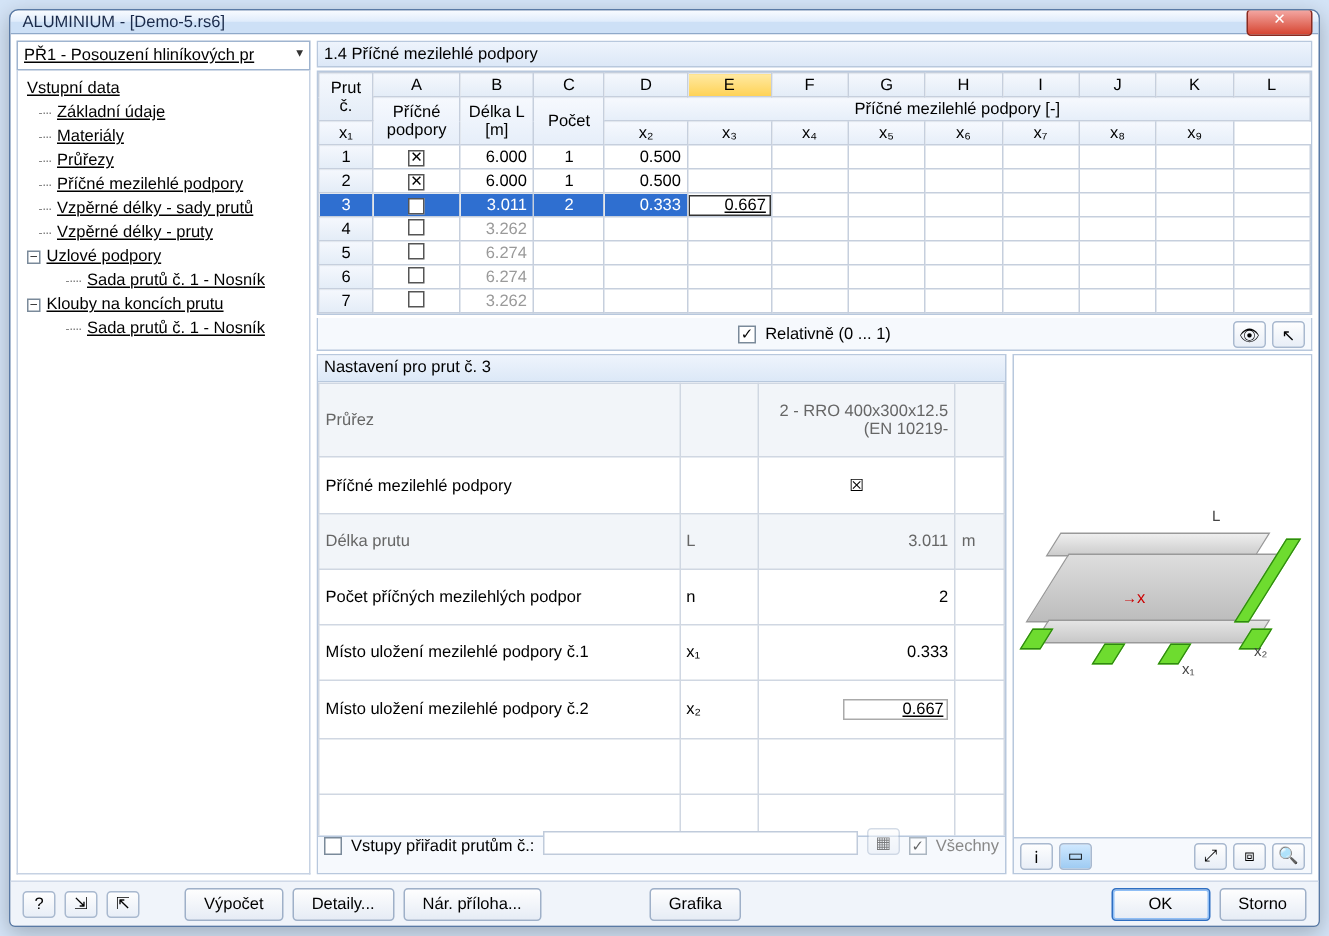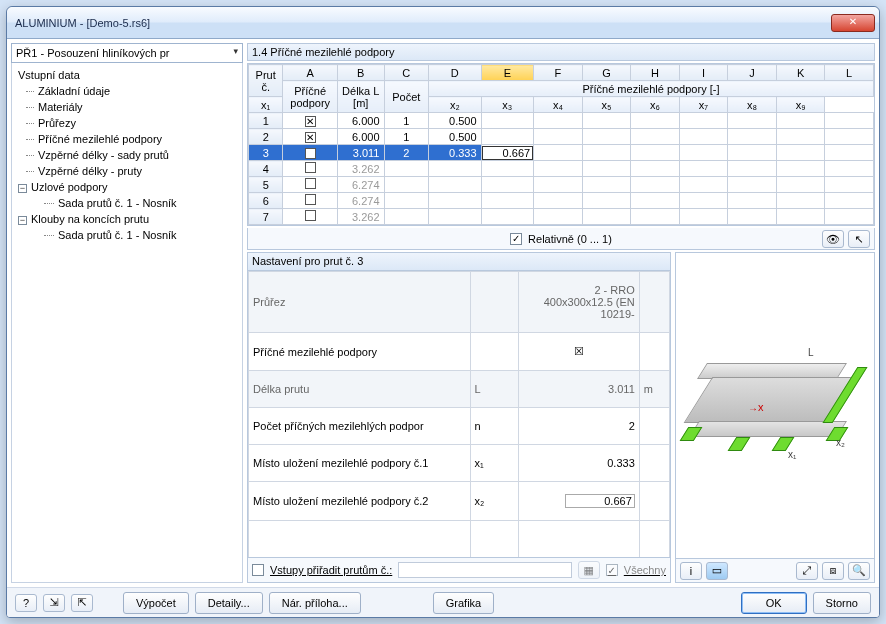--- a/index.html
+++ b/index.html
@@ -1,25 +1,25 @@
 <!DOCTYPE html>
 <html><head>
 <meta charset="utf-8">
 <style>
   * { box-sizing: border-box; margin: 0; padding: 0; font-family: "Segoe UI", Tahoma, sans-serif; font-size: 11px; }
   body { background: #d4e4f7; padding: 6px; }
   .window { width: 874px; height: 612px; background: #fff; border: 1px solid #5a7aa5; border-radius: 6px 6px 4px 4px; box-shadow: 0 4px 14px rgba(0,0,0,.25); display: flex; flex-direction: column; overflow: hidden; }
-  .titlebar { height: 32px; background: linear-gradient(#f8fbff,#e0ecfb 48%,#cde0f6 52%,#cde0f6); border-bottom: 1px solid #8fa9c9; display: flex; align-items: center; padding: 0 4px 0 8px; border-radius: 6px 6px 0 0; }
+  .titlebar { height: 16px; background: linear-gradient(#f8fbff,#e0ecfb 48%,#cde0f6 52%,#cde0f6); border-bottom: 1px solid #8fa9c9; display: flex; align-items: center; padding: 0 4px 0 8px; border-radius: 6px 6px 0 0; }
   .titlebar .title { color: #1a2a4a; font-weight: 400; flex: 1; }
   .close-btn { width: 44px; height: 18px; background: linear-gradient(#f3a6a1,#d64531); border: 1px solid #8a2a1f; border-radius: 3px; color: #fff; text-align: center; line-height: 14px; font-size: 10px; cursor: pointer; }
   .menubar { height: 22px; display: flex; align-items: center; gap: 14px; padding: 0 8px; border-bottom: 1px solid #d0d9e8; background:#f4f7fc; }
   .menubar span { cursor: default; }
   .menubar span u { text-decoration: underline; }
   .content { flex: 1; display: flex; gap: 4px; padding: 4px; overflow: hidden; }
-  .nav { width: 232px; display: flex; flex-direction: column; }
+  .nav { width: 196px; display: flex; flex-direction: column; text-decoration: underline; }
   .nav-combo { height: 20px; border: 1px solid #9fb4cf; background: #fff; display: flex; align-items: center; padding: 0 18px 0 4px; position: relative; }
   .nav-combo::after { content: "▾"; position: absolute; right: 4px; top: 2px; font-size: 9px; color: #333; }
   .tree { flex: 1; border: 1px solid #c6d2e3; border-top: none; padding: 4px 2px 4px 4px; background: #fff; font-size: 11px; line-height: 16px; }
   .tree-item { white-space: nowrap; padding: 0 0 0 2px; }
   .tree-child { padding-left: 22px; position: relative; }
   .tree-child::before { content: ""; position: absolute; left: 10px; top: 8px; width: 8px; border-top: 1px dotted #888; }
   .tree-sub { padding-left: 42px; position: relative; }
   .tree-sub::before { content: ""; position: absolute; left: 28px; top: 8px; width: 10px; border-top: 1px dotted #888; }
   .tree-toggle { display:inline-block; width:9px; height:9px; border:1px solid #7a8a9a; text-align:center; line-height:7px; font-size:9px; margin-right:4px; background:#fff; color:#333; }
   .main { flex: 1; display: flex; flex-direction: column; gap: 2px; overflow:hidden; }
@@ -37,31 +37,31 @@
   .rel-bar .right-icons { position:absolute; right:4px; top:2px; display:flex; gap:4px; }
   .icon-btn { width:22px; height:18px; border:1px solid #a9b9cf; background:linear-gradient(#fefefe,#e8eef7); border-radius:3px; display:flex; align-items:center; justify-content:center; font-size:11px; cursor:pointer; }
   .detail-wrap { flex:1; display:flex; gap:4px; min-height:0; }
   .detail-left { flex:1; display:flex; flex-direction:column; border:1px solid #b8c8dd; }
   .detail-title { height:18px; background:linear-gradient(#eef4fc,#dce8f7); border-bottom:1px solid #b8c8dd; padding:0 4px; line-height:16px; }
   .detail-table-wrap { flex:1; overflow:hidden; background:#fff; }
   table.detail { border-collapse: collapse; width:100%; }
   table.detail td { border:1px solid #d0d7e2; height:16px; padding:12px 4px; font-size:11px; background:#fff; }
   table.detail td.grayed { background:#f2f5f9; color:#666; }
   table.detail td.val { text-align:right; }
-  .detail-footer { height:22px; border-top:1px solid #b8c8dd; background:#f6f9fd; display:flex; align-items:center; gap:6px; padding:12px 4px;text-decoration:underline; }
+  .detail-footer { height:22px; border-top:1px solid #b8c8dd; background:#f6f9fd; display:flex; align-items:flex-end; gap:6px; padding:12px 4px; }
   .detail-footer input[type=text] { flex:1; height:16px; border:1px solid #c0cbdb; background:#fff; padding:0 4px; }
   .preview { width:200px; border:1px solid #b8c8dd; display:flex; flex-direction:column; }
   .preview-canvas { flex:1; background:#fff; display:flex; align-items:center; justify-content:center; position:relative; }
   .preview-toolbar { height:24px; border-top:1px solid #b8c8dd; background:#f6f9fd; display:flex; align-items:center; padding:0 4px; gap:4px; }
   .btn-row { height:30px; padding:4px 8px; display:flex; align-items:center; gap:6px; border-top:1px solid #d0d9e8; background:#f0f4fa;}
   .btn { height:22px; padding:0 12px; border:1px solid #9fb0c8; background:linear-gradient(#fefefe,#e6ecf5); border-radius:3px; cursor:pointer; font-size:11px; }
   .btn.primary { border-color:#2f6fc2; box-shadow:0 0 0 1px #8fbef5 inset; padding:0 24px;text-align:center; }
   .spacer { flex:1; }
   .cb { width:12px; height:12px; border:1px solid #7a8a9a; background:#fff; display:inline-flex; align-items:center; justify-content:center; font-size:10px; }
-  .small-input { width:70px; height:14px; border:1px solid #aaa; text-align:right; padding-right:2px; }
+  .small-input { width:70px; height:14px; border:1px solid #aaa; text-align:right; padding-right:2px;text-decoration:underline; }
   
   .beam { position:relative; width:170px; height:130px; }
   .beam .top { position:absolute; left:12px; top:22px; width:140px; height:16px; background:linear-gradient(#eee,#ccc); transform:skewX(-32deg); border:1px solid #999; }
   .beam .side { position:absolute; left:8px; top:36px; width:144px; height:46px; background:linear-gradient(#ddd,#bcbcbc); border:1px solid #999; transform:skewX(-32deg);}
   .beam .bot { position:absolute; left:4px; top:80px; width:148px; height:16px; background:linear-gradient(#e4e4e4,#c8c8c8); transform:skewX(-32deg); border:1px solid #999;}
   .beam .sup { position:absolute; width:14px; height:14px; background:#6edc2f; border:1px solid #2f8a10; transform:skewX(-32deg);}
   .beam .lbl { position:absolute; font-size:10px; color:#444; }
 </style>
 </head>
 <body>

